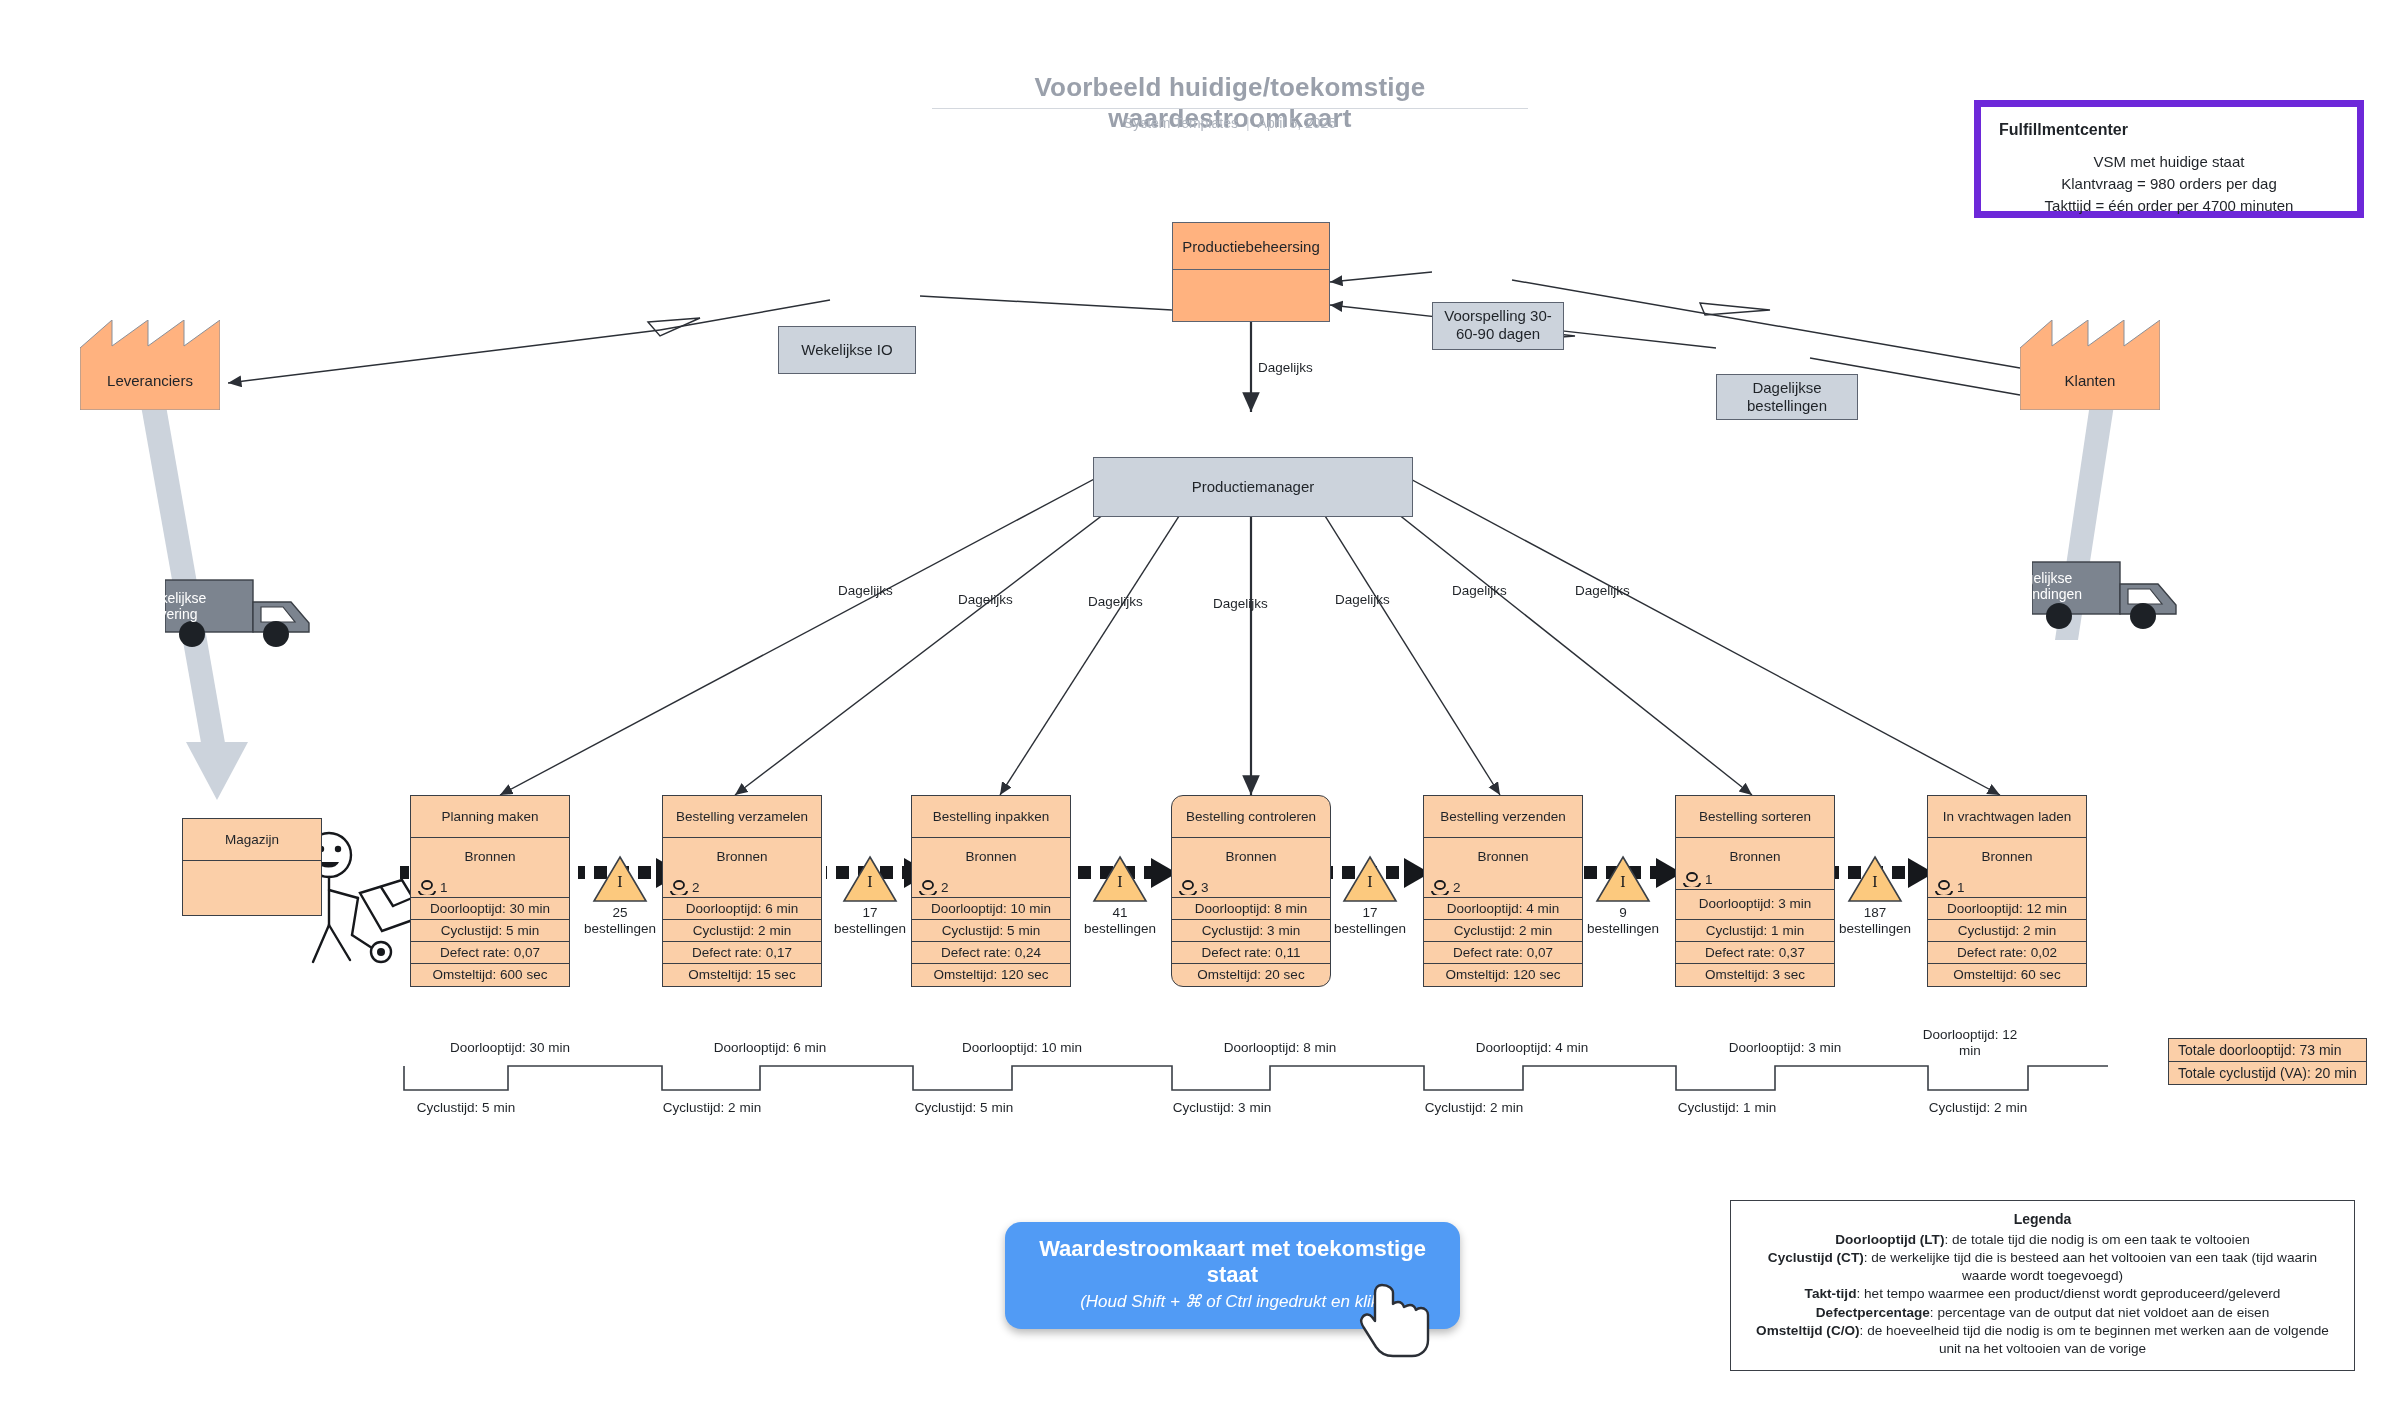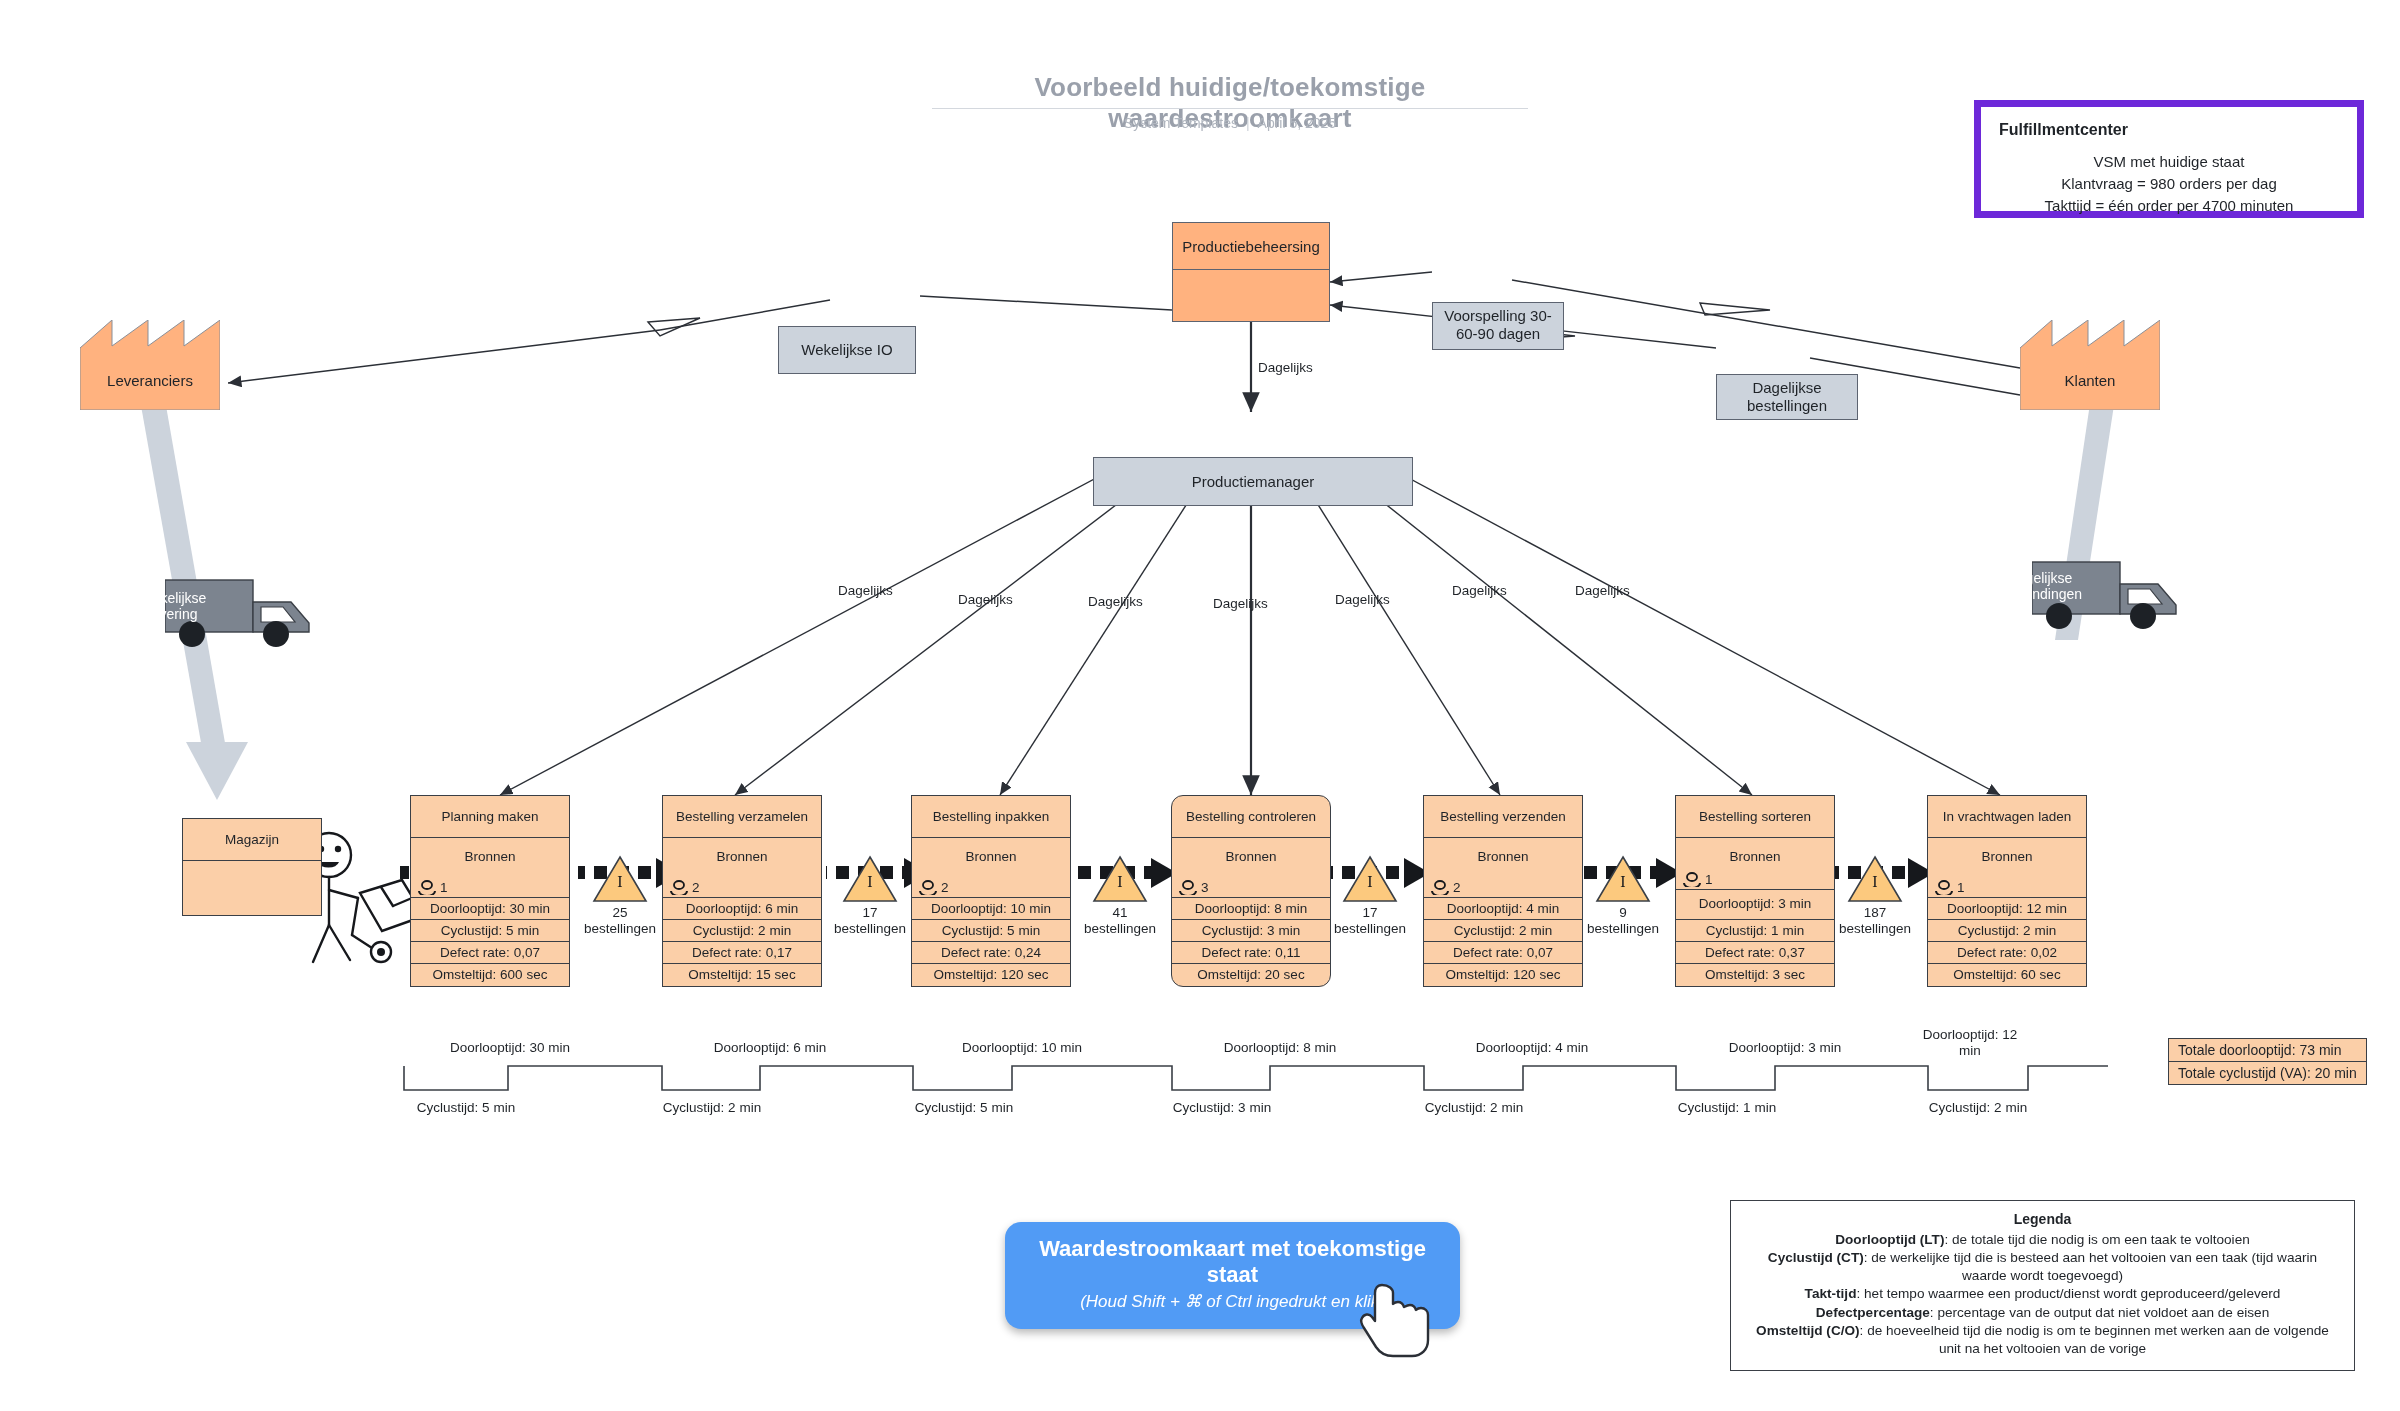--- a/index.html
+++ b/index.html
@@ -314,21 +314,21 @@
   </div>
 
   <div class="gbox" style="left:1432px; top:258px; width:132px; height:48px; align-items:flex-start; padding-top:4px;">
     <span style="display:block;">Voorspelling 30-60-90 dagen</span>
   </div>
 
   <div class="gbox" style="left:1716px; top:330px; width:142px; height:46px;">
     <span>Dagelijkse bestellingen</span>
   </div>
 
-  <div class="gbox" style="left:1093px; top:413px; width:320px; height:49px;">
+  <div class="gbox" style="left:1093px; top:413px; width:320px; height:60px;">
     <span>Productiemanager</span>
   </div>
 
   <div class="flow-label" style="left:1258px; top:360px;">Dagelijks</div>
 
   <div class="flow-label" style="left:838px;  top:583px;">Dagelijks</div>
   <div class="flow-label" style="left:958px;  top:592px;">Dagelijks</div>
   <div class="flow-label" style="left:1088px; top:594px;">Dagelijks</div>
   <div class="flow-label" style="left:1213px; top:596px;">Dagelijks</div>
   <div class="flow-label" style="left:1335px; top:592px;">Dagelijks</div>

